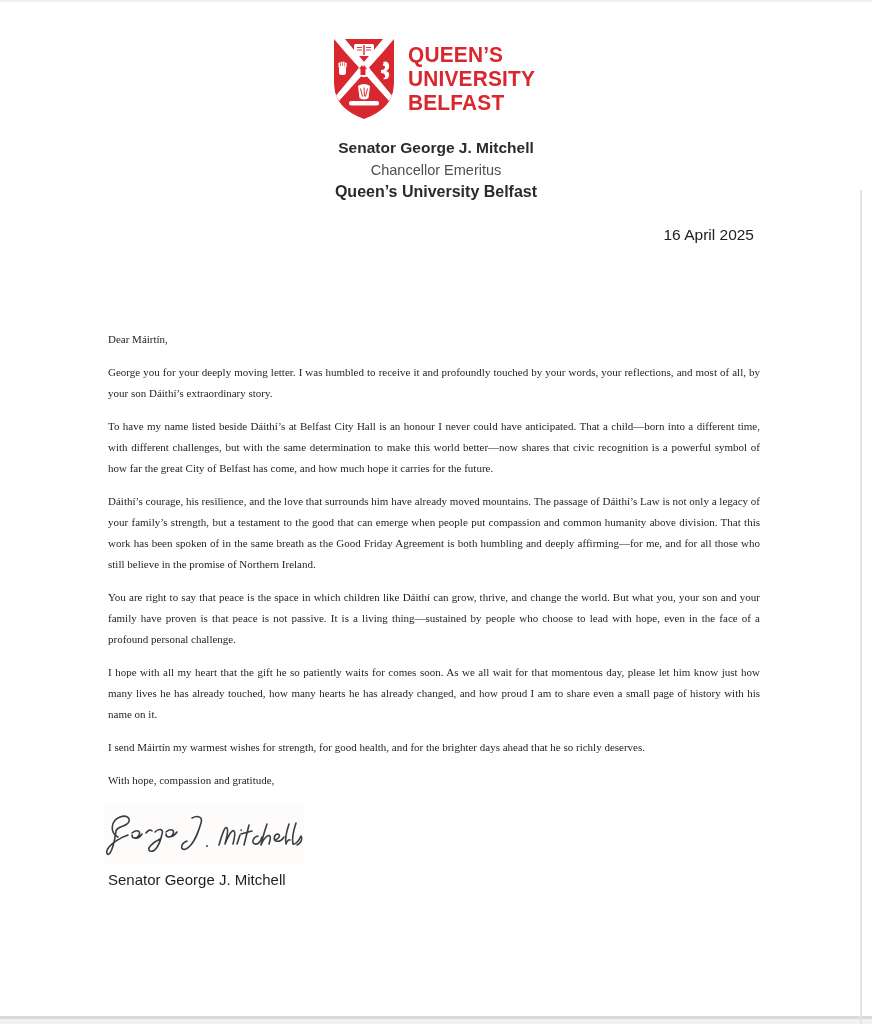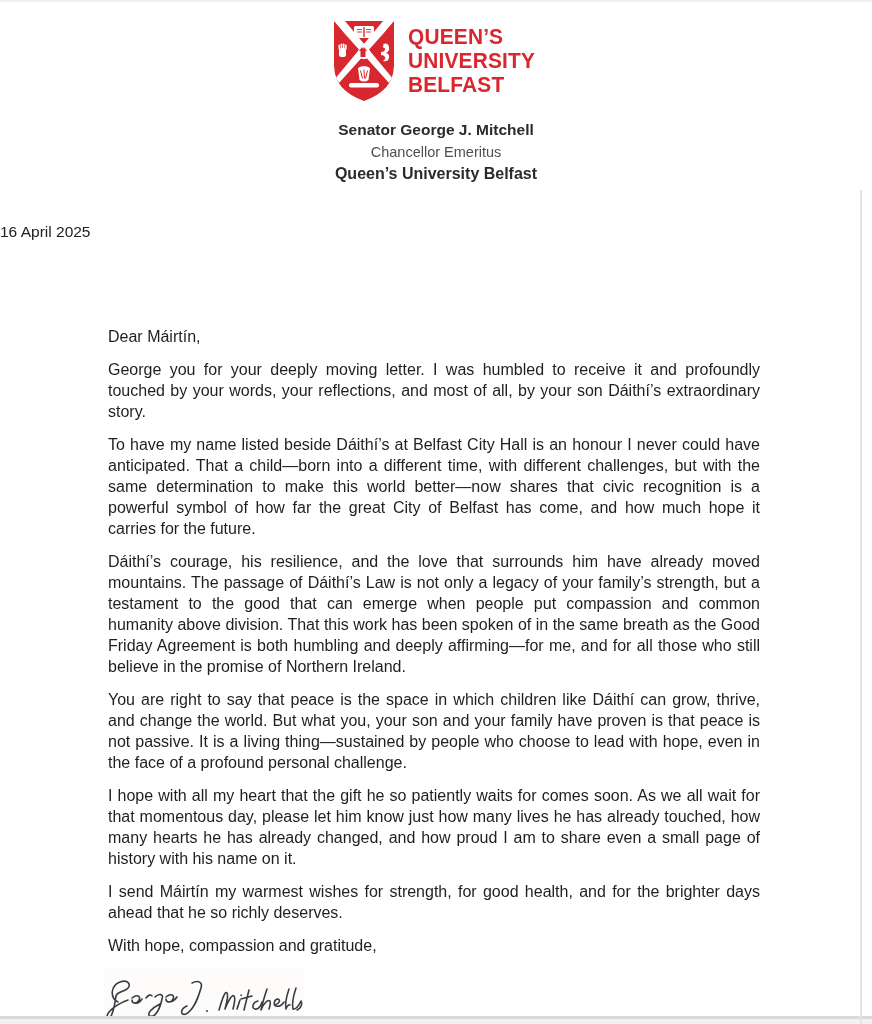--- a/index.html
+++ b/index.html
@@ -17,42 +17,42 @@
   }
   
   .edge-top    { position:absolute; top:0; left:0; width:100%; height:2px; background:#eef0f1; }
   .edge-bottom { position:absolute; top:1016px; left:0; width:100%; height:3px; background:#d9dadb; }
   .edge-bottom2{ position:absolute; top:1019px; left:0; width:100%; height:5px; background:#f1f1f1; }
   .edge-right  { position:absolute; top:190px; left:860px; width:2px; height:834px; background:#e2e4e6; }
 
   
   .logo-row {
     display: flex; justify-content: center; align-items: center;
-    gap: 13px; padding-top: 20px;
+    gap: 13px; padding-top: 38px;
   }
   .crest { width: 62px; height: 82px; display: block; }
   .wordmark {
     color: #d8272e; font-weight: bold;
     font-size: 21.5px; line-height: 24px; letter-spacing: 0.2px;
     transform: scaleX(0.97); transform-origin: left center;
   }
   .sender-block { text-align: center; margin-top: 17px; color: #2b2b2b; }
   .sender-name  { font-size: 15.5px; font-weight: bold; line-height: 22px; }
   .sender-title { font-size: 14.5px; color: #4f4f4f; line-height: 22px; }
   .sender-inst  { font-size: 16px; font-weight: bold; line-height: 22px; }
 
   .date-row {
-    padding-right: 64px;
-    margin-top: 38px; font-size: 15.5px; color: #202020;
+    text-align: right; padding-right: 118px;
+    margin-top: 23px; font-size: 15.5px; color: #202020;
   }
 
   
   .letter-body {
     margin: 85px 112px 8px 108px;
-    font-size: 16px; line-height: 21px; color: #1f1f1f;
+    font-size: 11px; line-height: 21px; color: #1f1f1f; font-family: Liberation Serif, serif;
   }
   .letter-body p { margin: 0 0 12px 0; text-align: justify; }
   .letter-body p.no-justify { text-align: left; }
 
   .signoff { margin: 0 0 0 108px; font-size: 15px; color:#1f1f1f; }
 
   .signature-wrap {
     position: relative;
     margin: 4px 0 0 104px;
     width: 200px; height: 62px;

